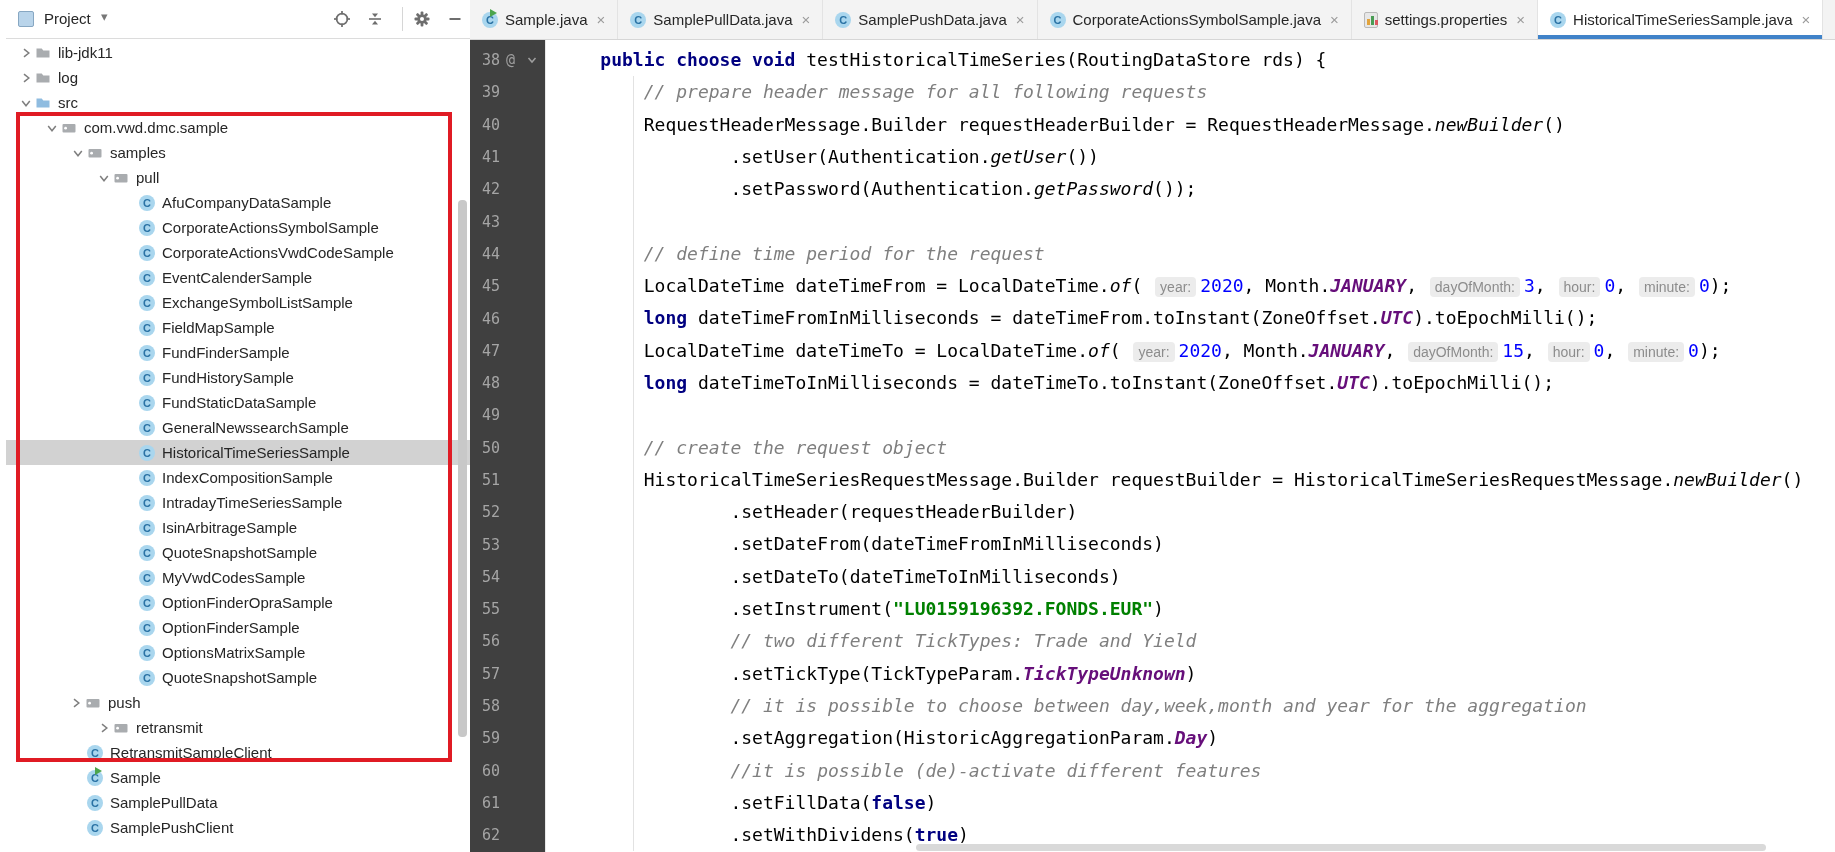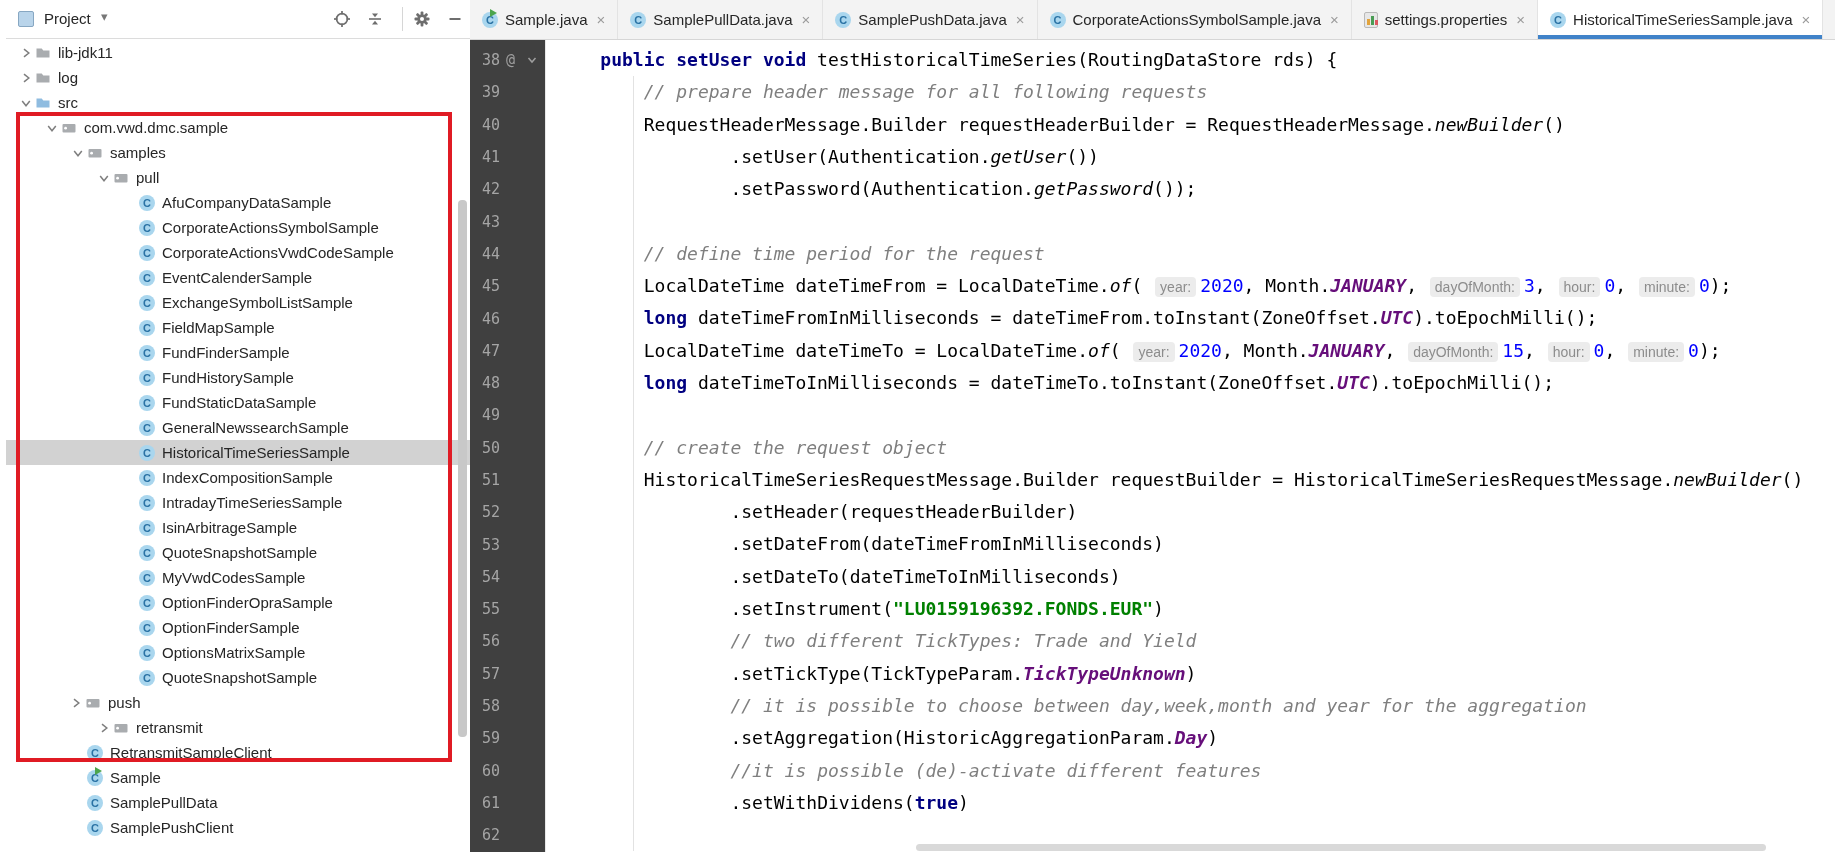--- a/index.html
+++ b/index.html
@@ -611,21 +611,21 @@
         </div>
         <div class="gline">
           <span class="gnum">62</span>
           <span class="gslot"></span>
           <span class="gslot"></span>
         </div>
       </div>
     <div id="code">
       <div id="indent-guide"></div>
       <div id="editor-hscrollbar"></div>
-    <div class="cline" style="padding-left: 54.36px;"><span class="tk-kw">public setUser void</span><span class="tk-txt"> testHistoricalTimeSeries(RoutingDataStore rds) {</span></div>
+    <div class="cline" style="padding-left: 54.36px;"><span class="tk-kw">public choose void</span><span class="tk-txt"> testHistoricalTimeSeries(RoutingDataStore rds) {</span></div>
         <div class="cline" style="padding-left: 97.72px;"><span class="tk-cmt">// prepare header message for all following requests</span></div>
         <div class="cline" style="padding-left: 97.72px;"><span class="tk-txt">RequestHeaderMessage.Builder requestHeaderBuilder = RequestHeaderMessage.</span><span class="tk-sm">newBuilder</span><span class="tk-txt">()</span></div>
         <div class="cline" style="padding-left: 184.44px;"><span class="tk-txt">.setUser(Authentication.</span><span class="tk-sm">getUser</span><span class="tk-txt">())</span></div>
         <div class="cline" style="padding-left: 184.44px;"><span class="tk-txt">.setPassword(Authentication.</span><span class="tk-sm">getPassword</span><span class="tk-txt">());</span></div>
         <div class="cline" style="padding-left: 11px;">&nbsp;</div>
         <div class="cline" style="padding-left: 97.72px;"><span class="tk-cmt">// define time period for the request</span></div>
         <div class="cline" style="padding-left: 97.72px;"><span class="tk-txt">LocalDateTime dateTimeFrom = LocalDateTime.</span><span class="tk-sm">of</span><span class="tk-txt">( </span><span class="tk-hint">year:</span><span class="tk-num">2020</span><span class="tk-txt">, Month.</span><span class="tk-const">JANUARY</span><span class="tk-txt">, </span><span class="tk-hint">dayOfMonth:</span><span class="tk-num">3</span><span class="tk-txt">, </span><span class="tk-hint">hour:</span><span class="tk-num">0</span><span class="tk-txt">, </span><span class="tk-hint">minute:</span><span class="tk-num">0</span><span class="tk-txt">);</span></div>
         <div class="cline" style="padding-left: 97.72px;"><span class="tk-kw">long</span><span class="tk-txt"> dateTimeFromInMilliseconds = dateTimeFrom.toInstant(ZoneOffset.</span><span class="tk-const">UTC</span><span class="tk-txt">).toEpochMilli();</span></div>
         <div class="cline" style="padding-left: 97.72px;"><span class="tk-txt">LocalDateTime dateTimeTo = LocalDateTime.</span><span class="tk-sm">of</span><span class="tk-txt">( </span><span class="tk-hint">year:</span><span class="tk-num">2020</span><span class="tk-txt">, Month.</span><span class="tk-const">JANUARY</span><span class="tk-txt">, </span><span class="tk-hint">dayOfMonth:</span><span class="tk-num">15</span><span class="tk-txt">, </span><span class="tk-hint">hour:</span><span class="tk-num">0</span><span class="tk-txt">, </span><span class="tk-hint">minute:</span><span class="tk-num">0</span><span class="tk-txt">);</span></div>
         <div class="cline" style="padding-left: 97.72px;"><span class="tk-kw">long</span><span class="tk-txt"> dateTimeToInMilliseconds = dateTimeTo.toInstant(ZoneOffset.</span><span class="tk-const">UTC</span><span class="tk-txt">).toEpochMilli();</span></div>
@@ -634,17 +634,18 @@
         <div class="cline" style="padding-left: 97.72px;"><span class="tk-txt">HistoricalTimeSeriesRequestMessage.Builder requestBuilder = HistoricalTimeSeriesRequestMessage.</span><span class="tk-sm">newBuilder</span><span class="tk-txt">()</span></div>
         <div class="cline" style="padding-left: 184.44px;"><span class="tk-txt">.setHeader(requestHeaderBuilder)</span></div>
         <div class="cline" style="padding-left: 184.44px;"><span class="tk-txt">.setDateFrom(dateTimeFromInMilliseconds)</span></div>
         <div class="cline" style="padding-left: 184.44px;"><span class="tk-txt">.setDateTo(dateTimeToInMilliseconds)</span></div>
         <div class="cline" style="padding-left: 184.44px;"><span class="tk-txt">.setInstrument(</span><span class="tk-str">"LU0159196392.FONDS.EUR"</span><span class="tk-txt">)</span></div>
         <div class="cline" style="padding-left: 184.44px;"><span class="tk-cmt">// two different TickTypes: Trade and Yield</span></div>
         <div class="cline" style="padding-left: 184.44px;"><span class="tk-txt">.setTickType(TickTypeParam.</span><span class="tk-const">TickTypeUnknown</span><span class="tk-txt">)</span></div>
         <div class="cline" style="padding-left: 184.44px;"><span class="tk-cmt">// it is possible to choose between day,week,month and year for the aggregation</span></div>
         <div class="cline" style="padding-left: 184.44px;"><span class="tk-txt">.setAggregation(HistoricAggregationParam.</span><span class="tk-const">Day</span><span class="tk-txt">)</span></div>
         <div class="cline" style="padding-left: 184.44px;"><span class="tk-cmt">//it is possible (de)-activate different features</span></div>
+        <div class="cline" style="padding-left: 184.44px;"><span class="tk-txt">.setFillData(</span><span class="tk-kw">false</span><span class="tk-txt">)</span></div>
         <div class="cline" style="padding-left: 184.44px;"><span class="tk-txt">.setWithDividens(</span><span class="tk-kw">true</span><span class="tk-txt">)</span></div>
       </div>
   </div>
 
 </div>
 
 </body></html>

